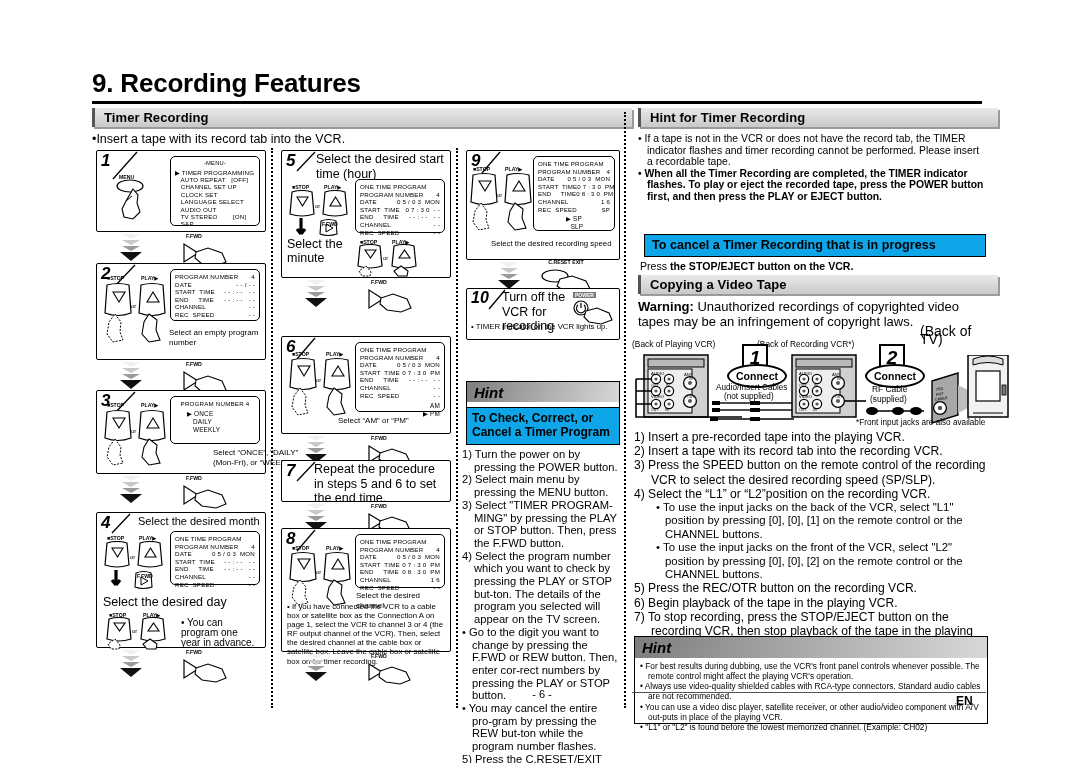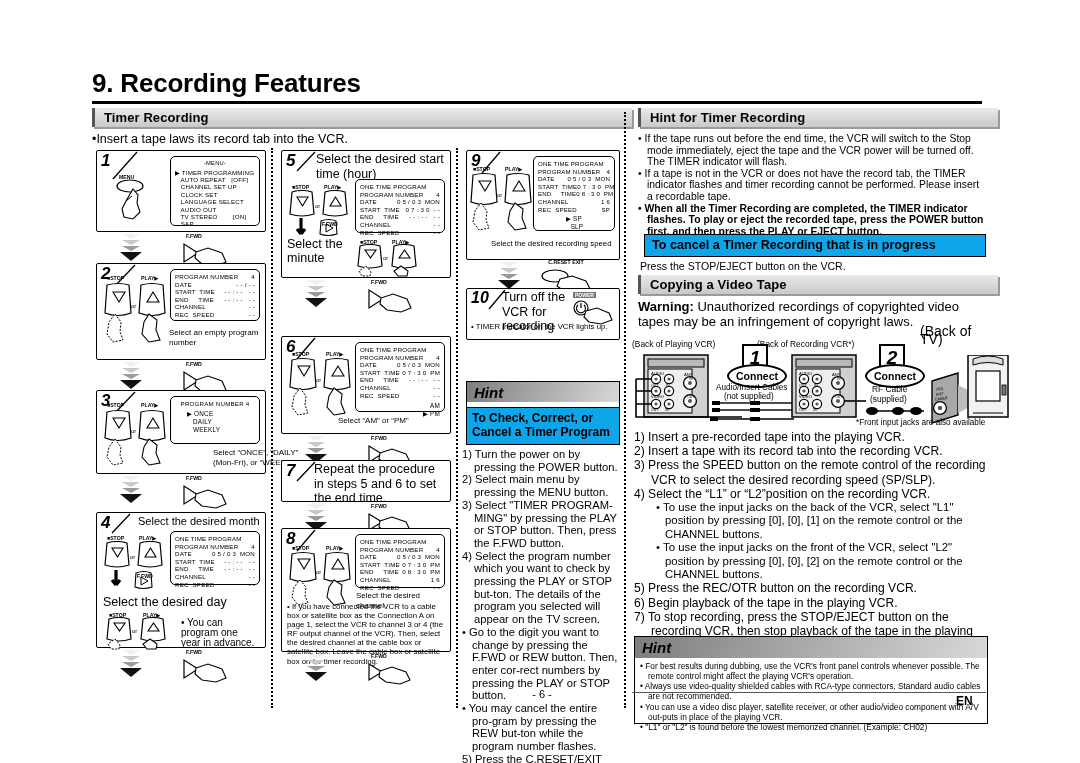--- a/index.html
+++ b/index.html
@@ -97,21 +97,21 @@
 <body>
 
 <div class="page">
 
   <div class="title">9. Recording Features</div>
   <div class="title-rule"></div>
 
   <div class="bar" style="left:92px;top:108px;width:528px;">
     <span>Timer Recording</span>
   </div>
-  <div class="txt" style="left:92px;top:133px;width:520px;font-size:12.5px;">•Insert a tape laws its record tab into the VCR.</div>
+  <div class="txt" style="left:92px;top:133px;width:520px;font-size:12.5px;">•Insert a tape with its record tab into the VCR.</div>
 
   <div class="dotsep" style="left:271px;top:148px;height:560px;"></div>
   <div class="dotsep" style="left:456px;top:148px;height:560px;"></div>
   <div class="dotsep" style="left:624px;top:112px;height:596px;"></div>
 
   <div class="stepbox" style="left:96px;top:150px;width:168px;height:80px;">
     <div class="stepnum">1</div>
     <svg width="36" height="30" style="position:absolute;left:14px;top:0;">
         <line x1="2" y1="28" x2="26" y2="1" stroke="#000" stroke-width="1.3"></line>
       </svg>
@@ -520,30 +520,29 @@
 
   </div>
 
   <div style="position:absolute;left:466px;top:688px;width:152px;text-align:center;font-size:11px;">- 6 -</div>
 
   <div class="bar" style="left:638px;top:108px;width:348px;">
     <span>Hint for Timer Recording</span>
   </div>
 
   <div style="position:absolute;left:638px;top:133px;width:348px;font-size:10.4px;line-height:11.6px;">
-    <div style="padding-left:9px;text-indent:-9px;margin-bottom:0px;">• If the tape runs out before the end time, the VCR will switch to the Stop mode immediately, eject the tape and the VCR power will be turned off. The TIMER indicator will flash.</div>
     <div style="padding-left:9px;text-indent:-9px;margin-bottom:0px;">• If a tape is not in the VCR or does not have the record tab, the TIMER indicator flashes and timer recording cannot be performed. Please insert a recordable tape.</div>
     <div style="padding-left:9px;text-indent:-9px;font-weight:bold;">• When all the Timer Recording are completed, the TIMER indicator flashes. To play or eject the recorded tape, press the POWER button first, and then press the PLAY or EJECT button.</div>
   </div>
 
   <div class="plainbox" style="left:644px;top:234px;width:340px;height:21px;">
     <div style="position:absolute;left:7px;top:3px;font-size:12.6px;font-weight:bold;">To cancel a Timer Recording that is in progress</div>
   </div>
   <div style="position:absolute;left:640px;top:260px;font-size:10.6px;">
-    <span>Press </span><span style="font-weight:normal;margin-top:20px;">the STOP/EJECT button on the VCR.</span>
+    <span>Press </span><span style="font-weight:bold;margin-top:20px;">the STOP/EJECT button on the VCR.</span>
   </div>
 
   <div class="bar" style="left:638px;top:275px;width:348px;">
     <span>Copying a Video Tape</span>
   </div>
 
   <div style="position:absolute;left:638px;top:299px;width:348px;font-size:13px;line-height:15px;">
     <span style="font-weight:bold;">Warning:</span><span> Unauthorized recordings of copyrighted video tapes may be an infringement of copyright laws.</span>
   </div>
 

